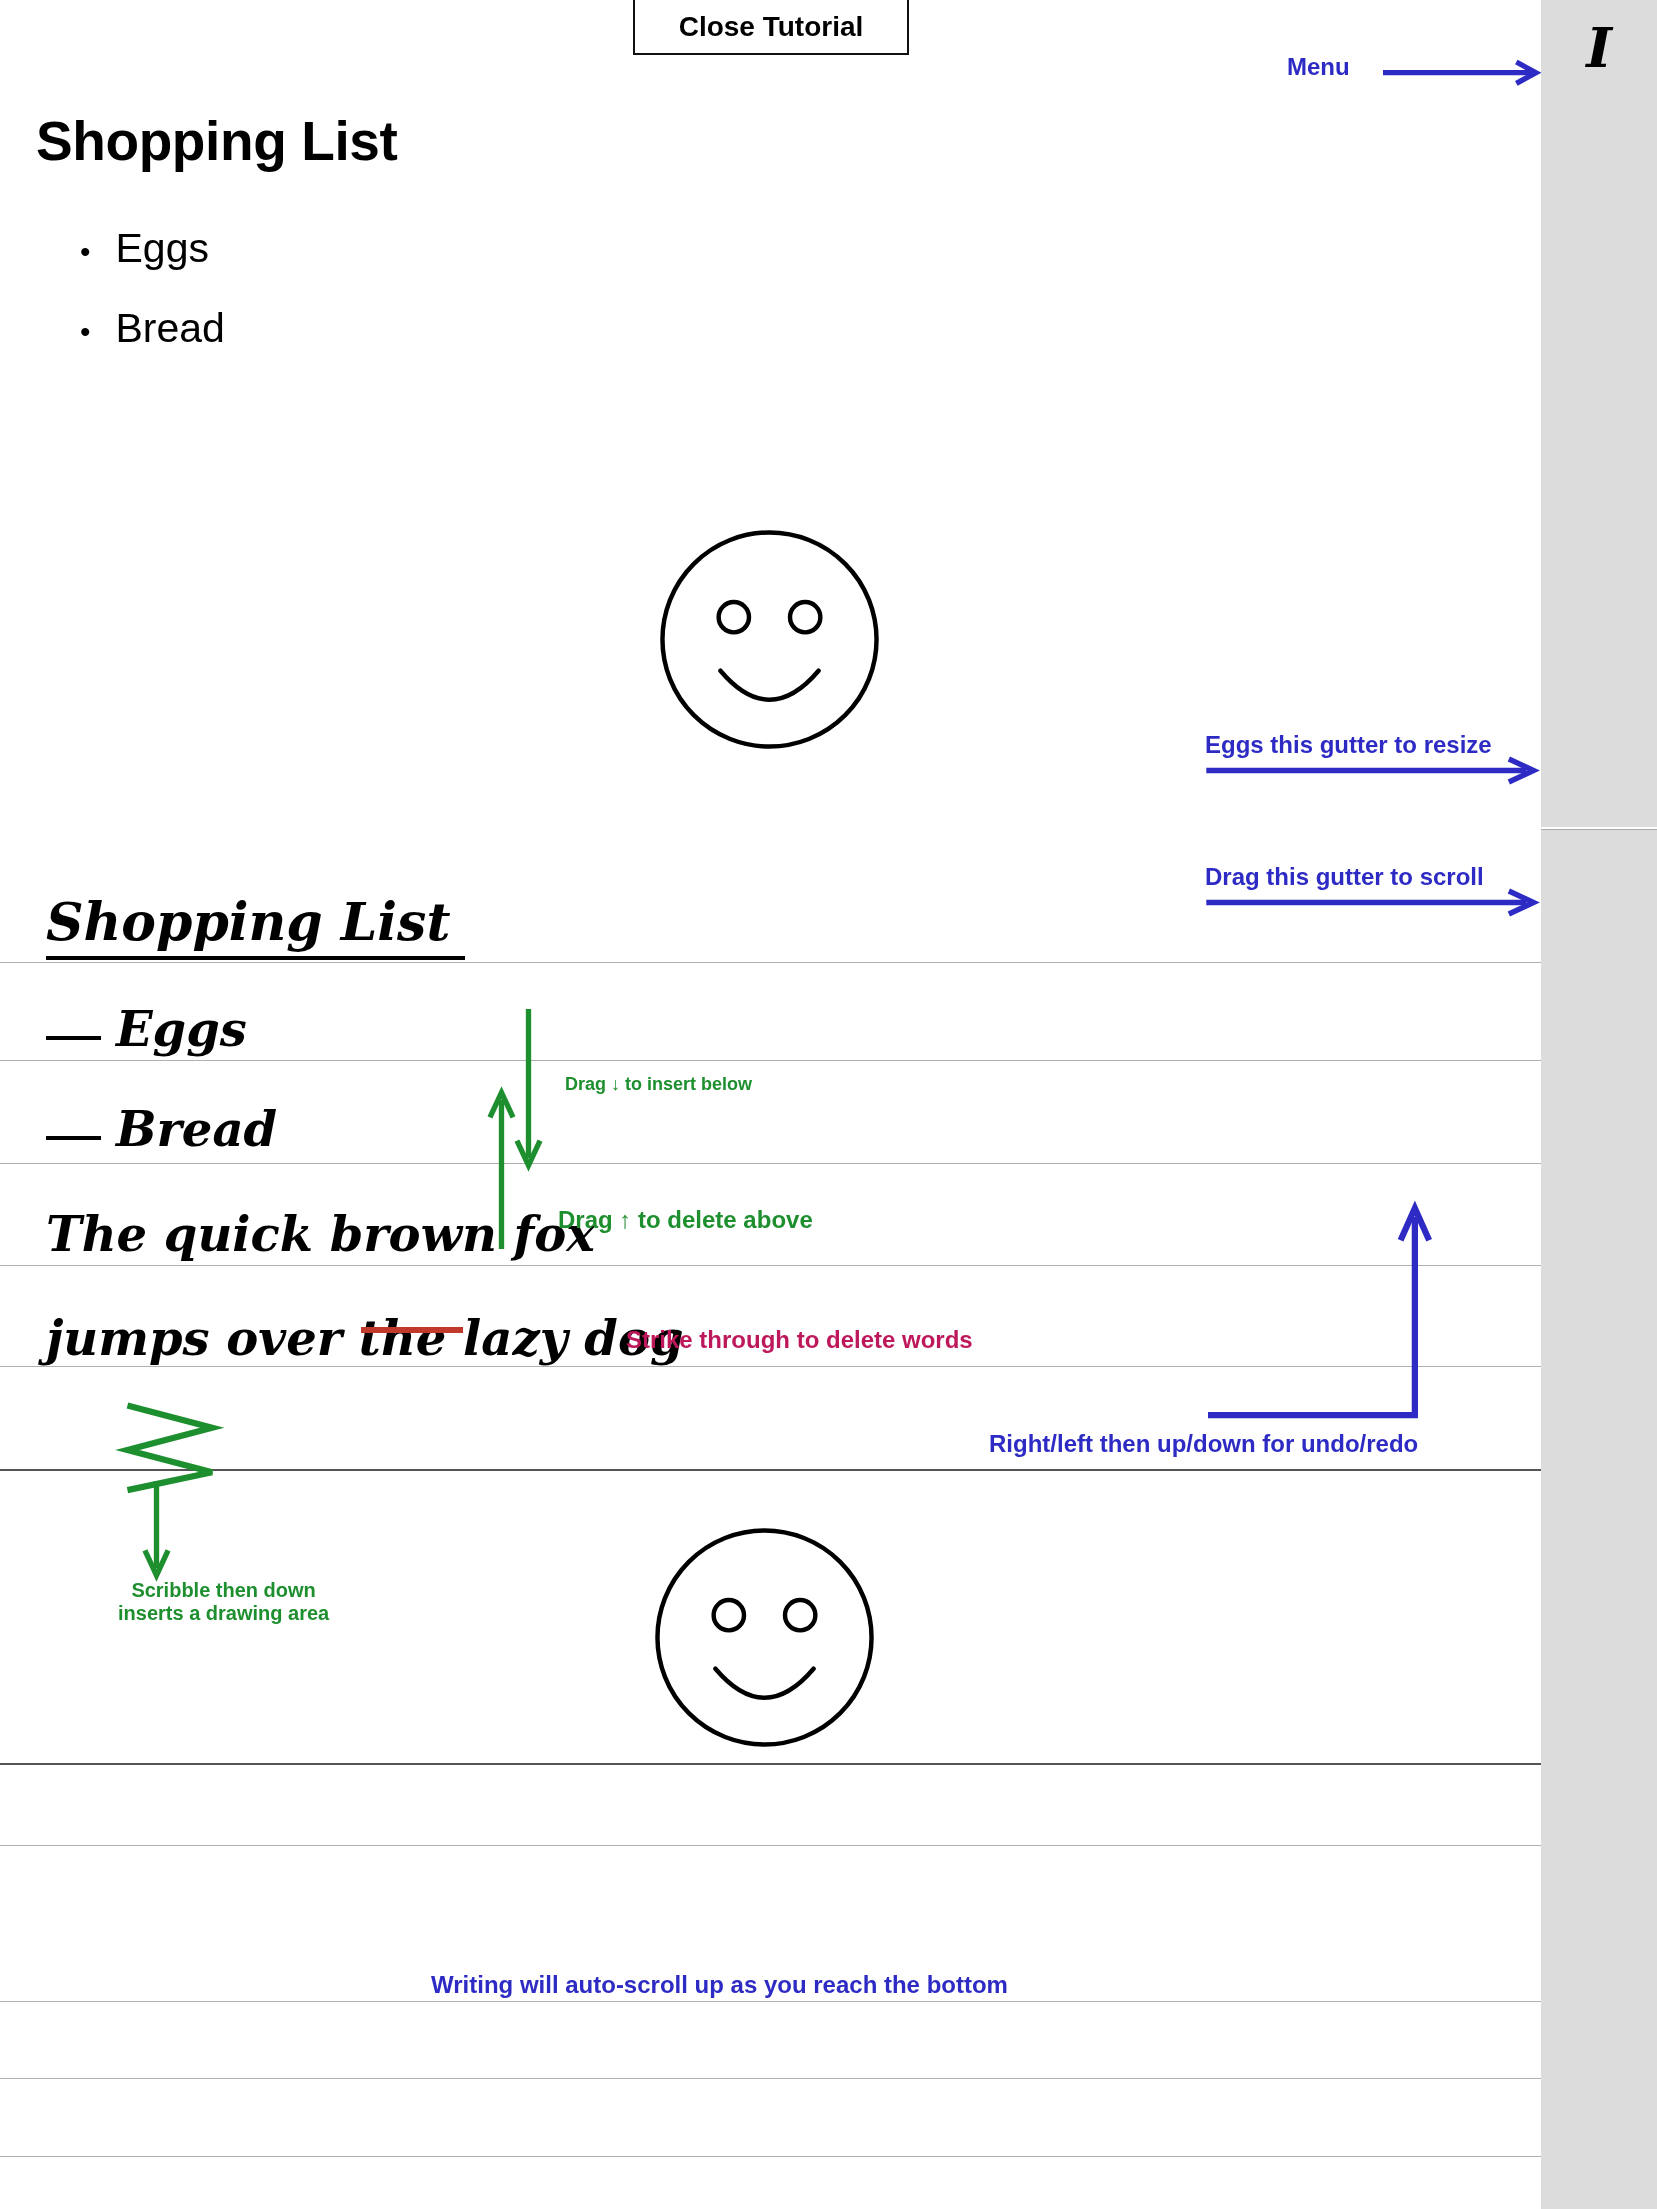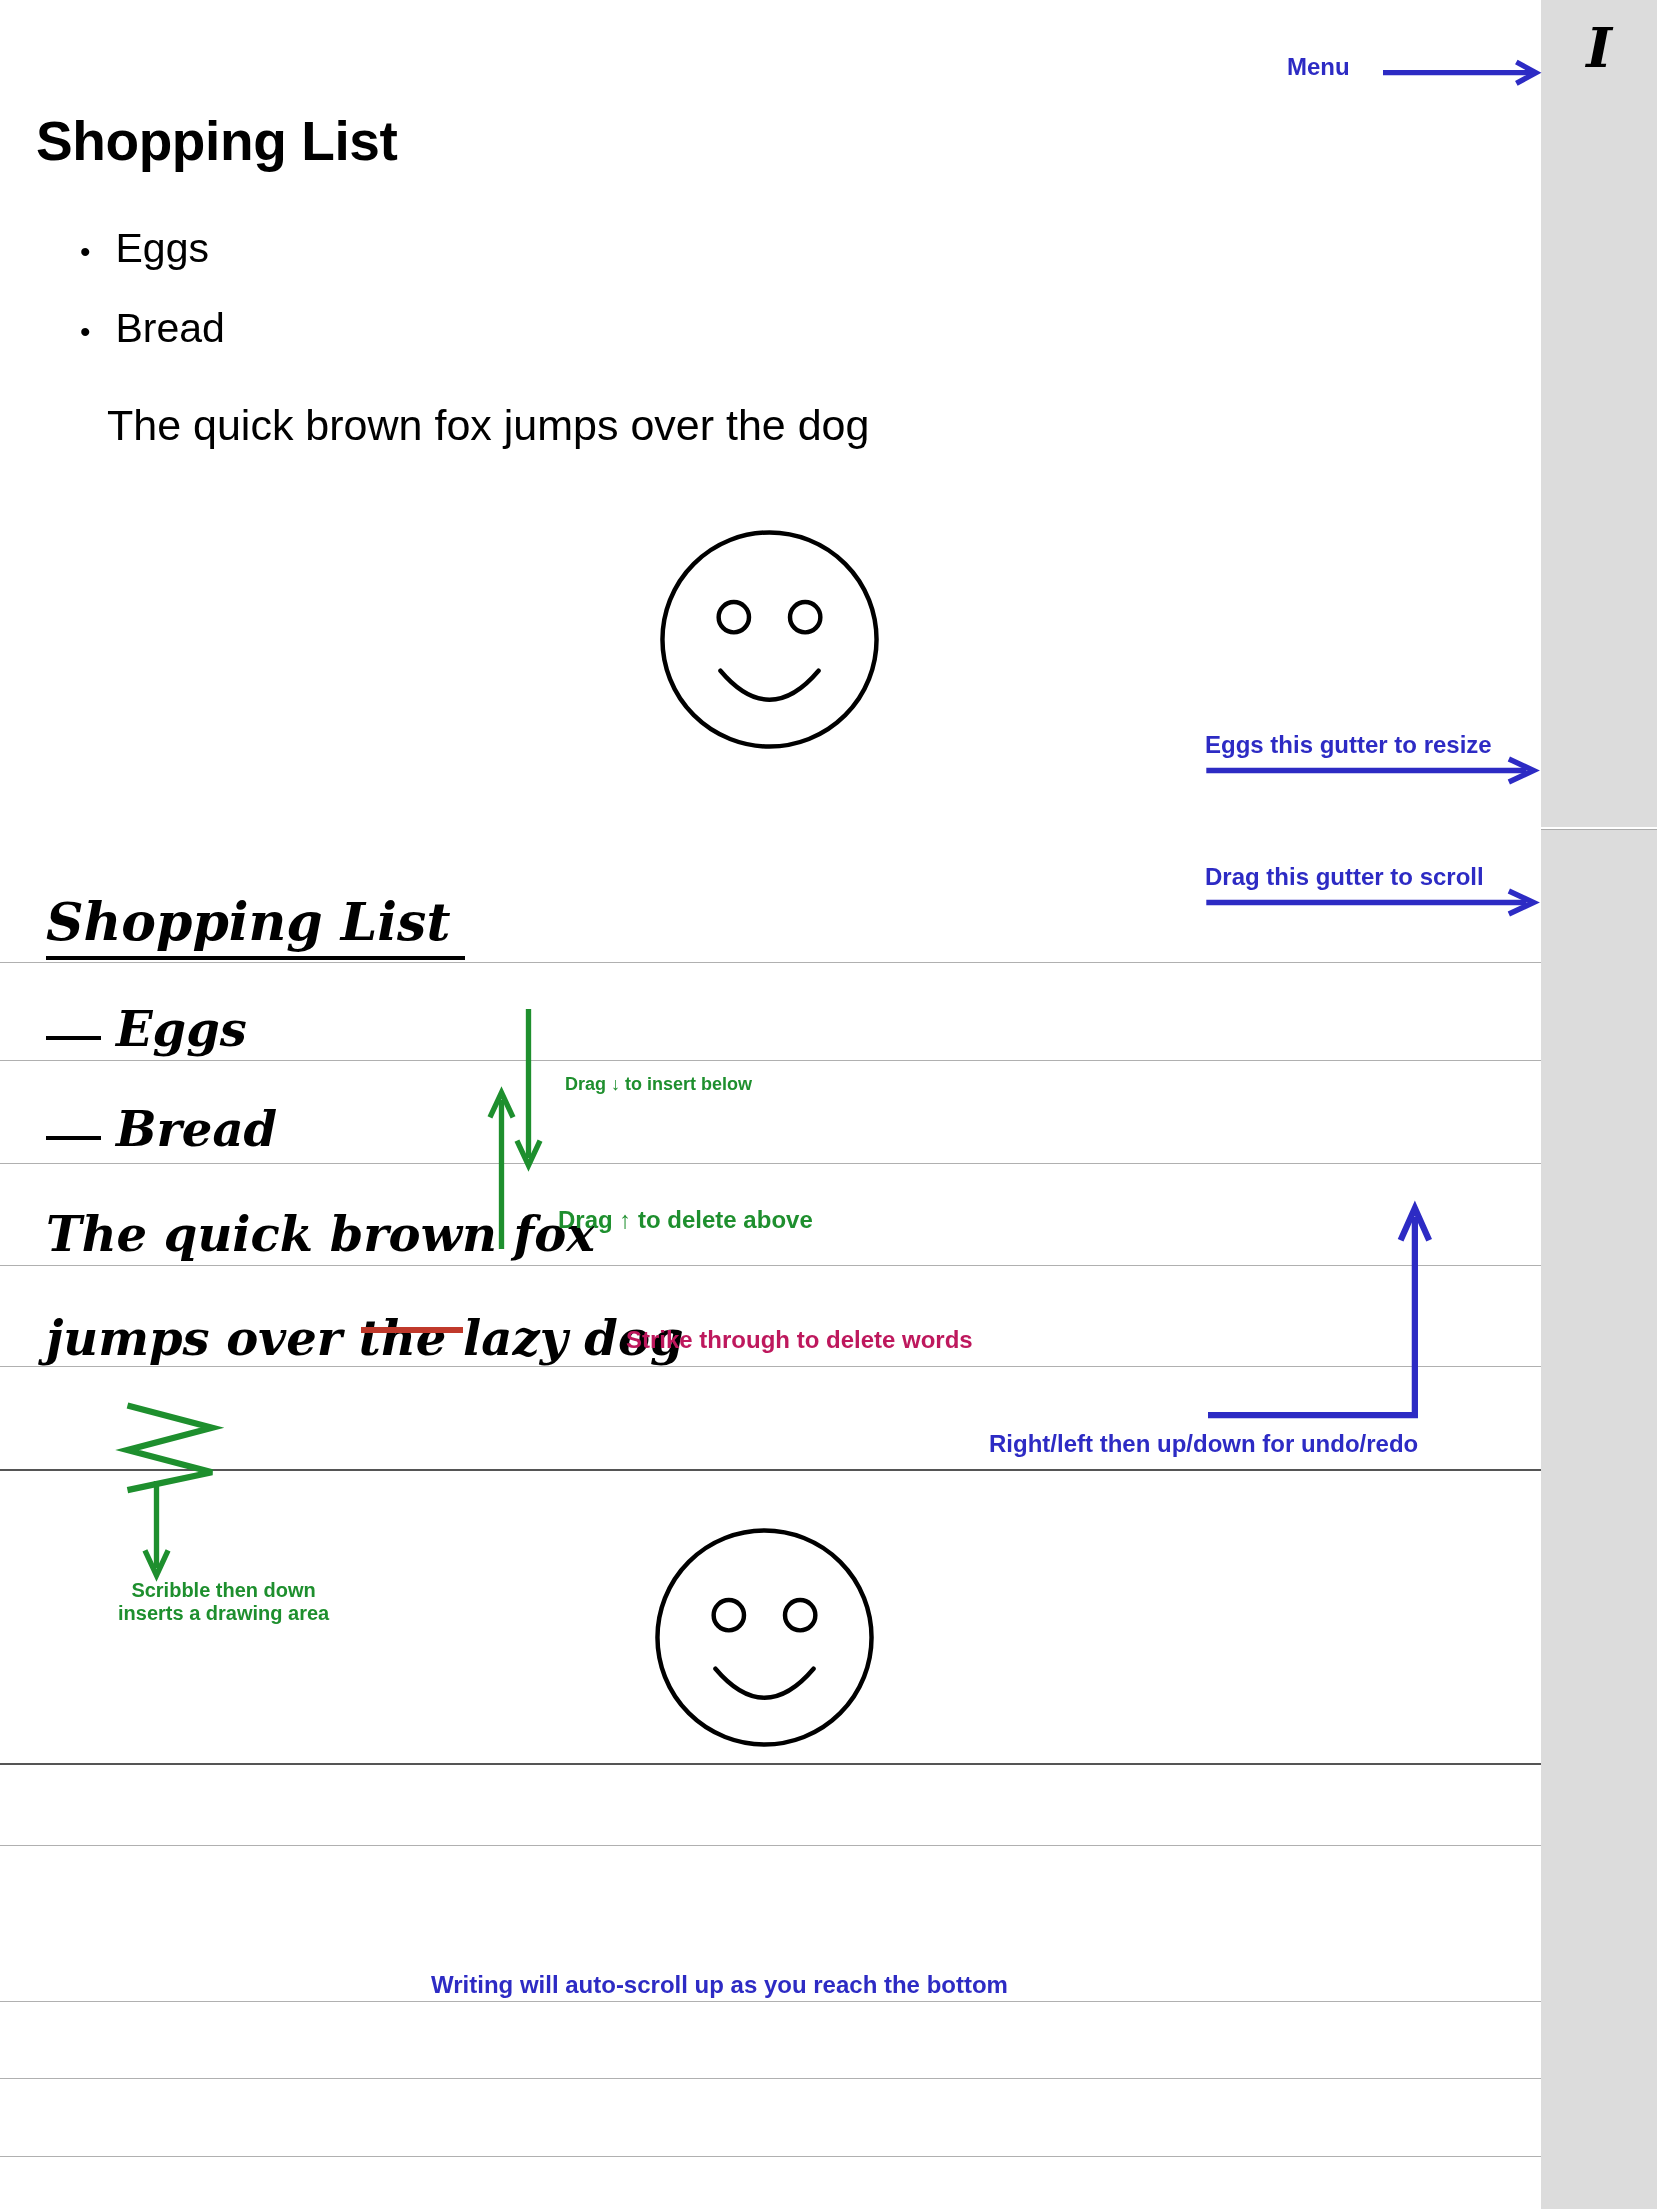--- a/index.html
+++ b/index.html
@@ -101,33 +101,35 @@
   #dash-bread{left:46px;top:1136px;}
 
   .strike-red{position:absolute;left:361px;top:1327px;width:102px;height:0;
               border-top:6.2px solid #c0392b;}
 </style>
 </head>
 <body>
 
 <div id="pane-top">
 
+  <div class="close-btn">
+    <span>Close Tutorial</span>
+  </div>
 
   <div class="doc-title">Shopping List</div>
 
   <div class="bullet-row" id="bullet-0">
     <span class="bullet-dot">•</span>
     <span>Eggs</span>
   </div>
   <div class="bullet-row" id="bullet-1">
     <span class="bullet-dot">•</span>
     <span>Bread</span>
   </div>
 
-  <div class="para">The quick brown fox jumps over the dog</div>
 
   <svg class="smiley" id="smiley-top" width="223" height="223" viewBox="0 0 250 250">
     <circle cx="125" cy="125" r="120" fill="none" stroke="#000" stroke-width="5"></circle>
     <circle cx="85" cy="100" r="17" fill="none" stroke="#000" stroke-width="5"></circle>
     <circle cx="165" cy="100" r="17" fill="none" stroke="#000" stroke-width="5"></circle>
     <path d="M70 160 Q125 225 180 160" fill="none" stroke="#000" stroke-width="5" stroke-linecap="round"></path>
   </svg>
 </div>
 
 <div id="pane-bottom"></div>

